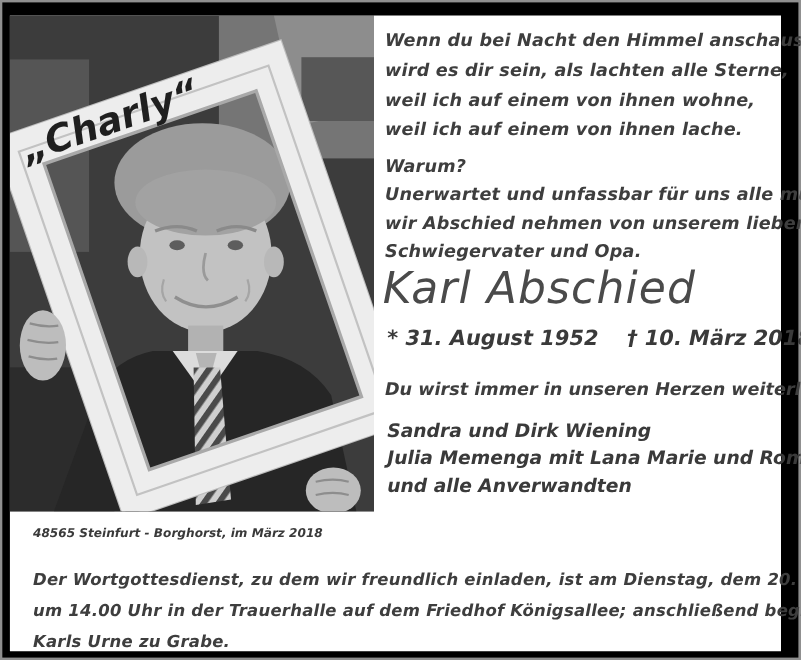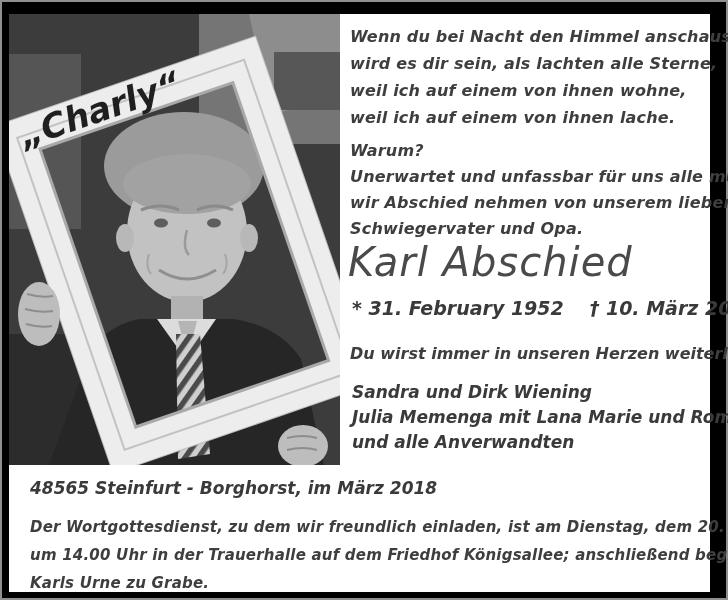--- a/index.html
+++ b/index.html
@@ -21,21 +21,21 @@
   .poem{left:341px;top:9px;font-size:16px;line-height:27px;font-weight:600;letter-spacing:.2px;}
   .announce{left:341px;top:124px;font-size:16px;line-height:26px;font-weight:600;letter-spacing:.2px;}
   .announce .head{font-weight:700;}
   .name{
     left:339px;top:224px;font-size:40px;font-weight:400;color:#4a4a4a;
     letter-spacing:1px;line-height:48px;margin:0;
   }
   .dates{left:343px;top:283px;font-size:19px;font-weight:600;display:flex;gap:26px;color:#3a3a3a;}
   .remember{left:341px;top:330px;font-size:16px;font-weight:600;}
   .mourners{left:343px;top:366px;font-size:17px;font-weight:700;line-height:25px;color:#3a3a3a;}
-  .placedate{left:21px;top:464px;font-size:17px;font-weight:700;color:#3a3a3a;}
+  .placedate{left:21px;top:464px;font-size:11px;font-weight:700;color:#3a3a3a;}
   .service{left:21px;top:499px;font-size:15px;font-weight:600;line-height:28px;letter-spacing:.2px;}
 </style>
 </head>
 <body>
 
 <div class="stage">
   <div class="card">
     <div class="content">
 
       <div class="photo">
@@ -100,21 +100,21 @@
 
       <div class="txt announce">
         <div class="head">Warum?</div>
         <div>Unerwartet und unfassbar für uns alle müssen</div>
         <div>wir Abschied nehmen von unserem lieben Vater,</div>
         <div>Schwiegervater und Opa.</div>
       </div>
 
       <h1 class="txt name">Karl Abschied</h1>
       <div class="txt dates">
-        <span>* 31. February 1952</span>
+        <span>* 31. August 1952</span>
         <span>† 10. März 2018</span>
       </div>
 
       <div class="txt remember">Du wirst immer in unseren Herzen weiterleben.</div>
 
       <div class="txt mourners">
         <div>Sandra und Dirk Wiening</div>
         <div>Julia Memenga mit Lana Marie und Romy</div>
         <div>und alle Anverwandten</div>
       </div>

